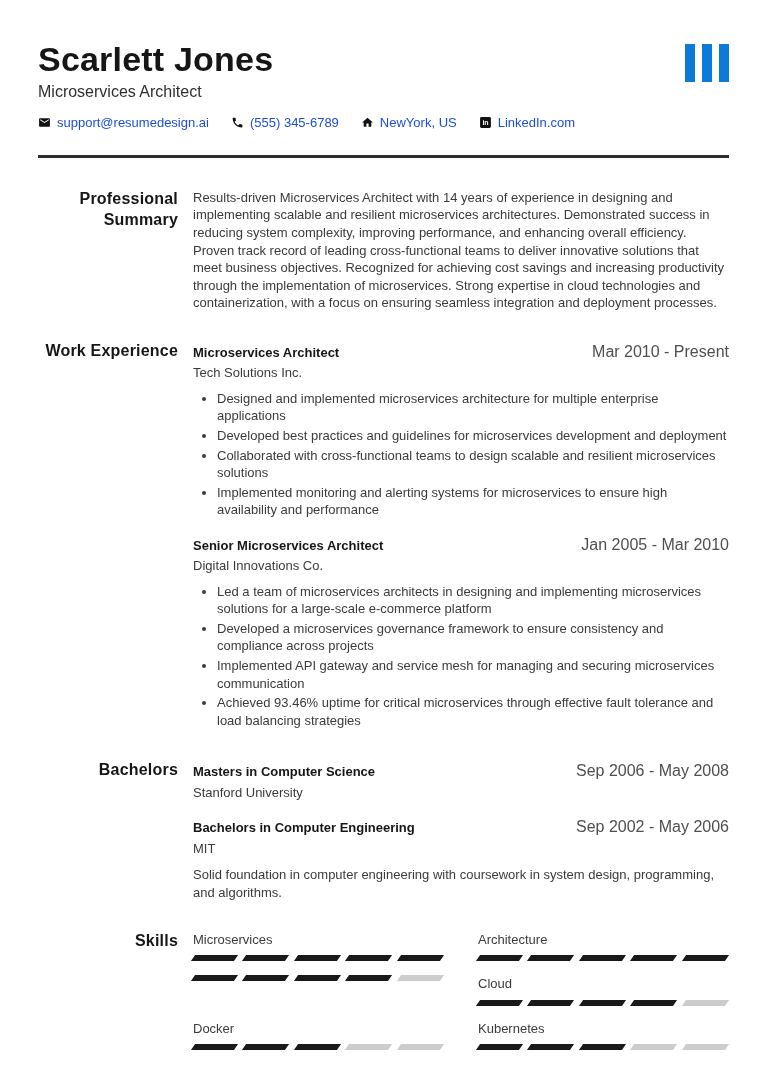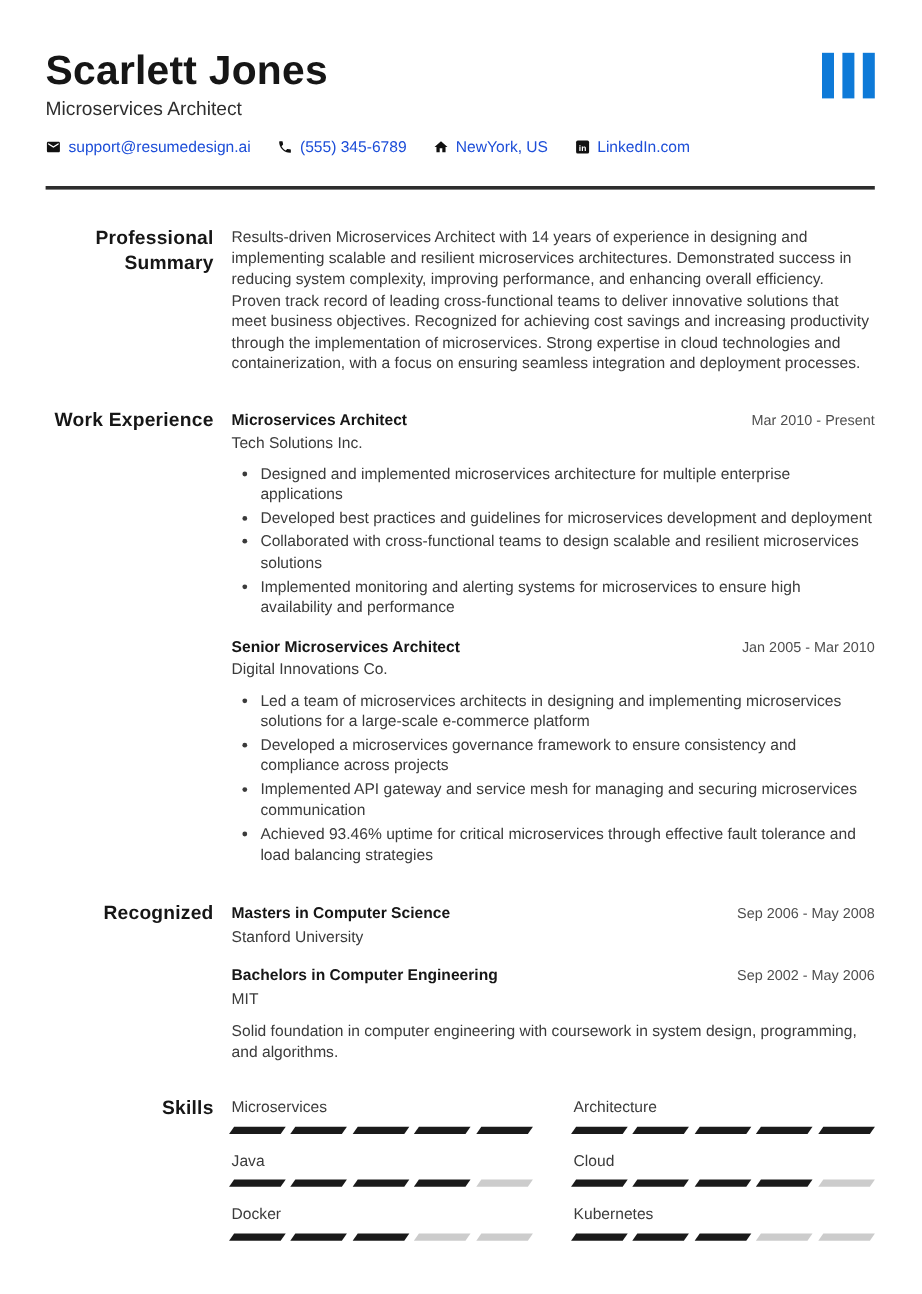--- a/index.html
+++ b/index.html
@@ -30,21 +30,21 @@
     font-size:16px; font-weight:bold; color:#161616;
     text-align:right; line-height:1.3; letter-spacing:.2px;
   }
   .section-body { font-size:13px; line-height:1.35; color:#3b3b3b; }
   .summary-text { text-align:left; }
   
   .entry { margin-bottom:15px; }
   .entry:last-child { margin-bottom:0; }
   .entry-head { display:flex; justify-content:space-between; align-items:baseline; }
   .entry-title { font-size:13px; font-weight:bold; color:#161616; }
-  .entry-dates { font-size:12px; color:#4f4f4f; white-space:nowrap; }
+  .entry-dates { font-size:16px; color:#4f4f4f; white-space:nowrap; }
   .entry-sub { font-size:13px; color:#3b3b3b; margin-top:2px; }
   .entry ul { margin-top:8px; padding-left:24px; list-style:disc outside; }
   .entry li { margin-bottom:2px; }
   .entry-desc { margin-top:9px; }
   
   .skills-grid { display:grid; grid-template-columns:1fr 1fr; column-gap:34px; row-gap:14px; }
   .skill-label { font-size:13px; color:#3b3b3b; margin-bottom:7px; }
   .skill-bar { display:flex; gap:8px; height:6px; margin-right:2px; }
   .seg { flex:1; transform:skewX(-35deg); }
   .seg-filled { background:var(--bar-filled,#1a1a1a); }
@@ -142,21 +142,21 @@
             <li>Developed a microservices governance framework to ensure consistency and compliance across projects</li>
             <li>Implemented API gateway and service mesh for managing and securing microservices communication</li>
             <li>Achieved 93.46% uptime for critical microservices through effective fault tolerance and load balancing strategies</li>
           </ul>
         </div>
 
       </div>
     </section>
 
     <section class="section">
-      <h2 class="section-heading">Recognized</h2>
+      <h2 class="section-heading">Bachelors</h2>
       <div class="section-body">
 
         <div class="entry">
           <div class="entry-head">
             <span class="entry-title">Masters in Computer Science</span>
             <span class="entry-dates">Sep 2006 - May 2008</span>
           </div>
           <div class="entry-sub">Stanford University</div>
         </div>
 
@@ -191,21 +191,20 @@
             <div class="skill-label">Architecture</div>
             <div class="skill-bar">
                 <div class="seg seg-filled"></div>
                 <div class="seg seg-filled"></div>
                 <div class="seg seg-filled"></div>
                 <div class="seg seg-filled"></div>
                 <div class="seg seg-filled"></div>
               </div>
           </div>
           <div class="skill">
-            <div class="skill-label">Java</div>
             <div class="skill-bar">
                 <div class="seg seg-filled"></div>
                 <div class="seg seg-filled"></div>
                 <div class="seg seg-filled"></div>
                 <div class="seg seg-filled"></div>
                 <div class="seg seg-empty"></div>
               </div>
           </div>
           <div class="skill">
             <div class="skill-label">Cloud</div>

